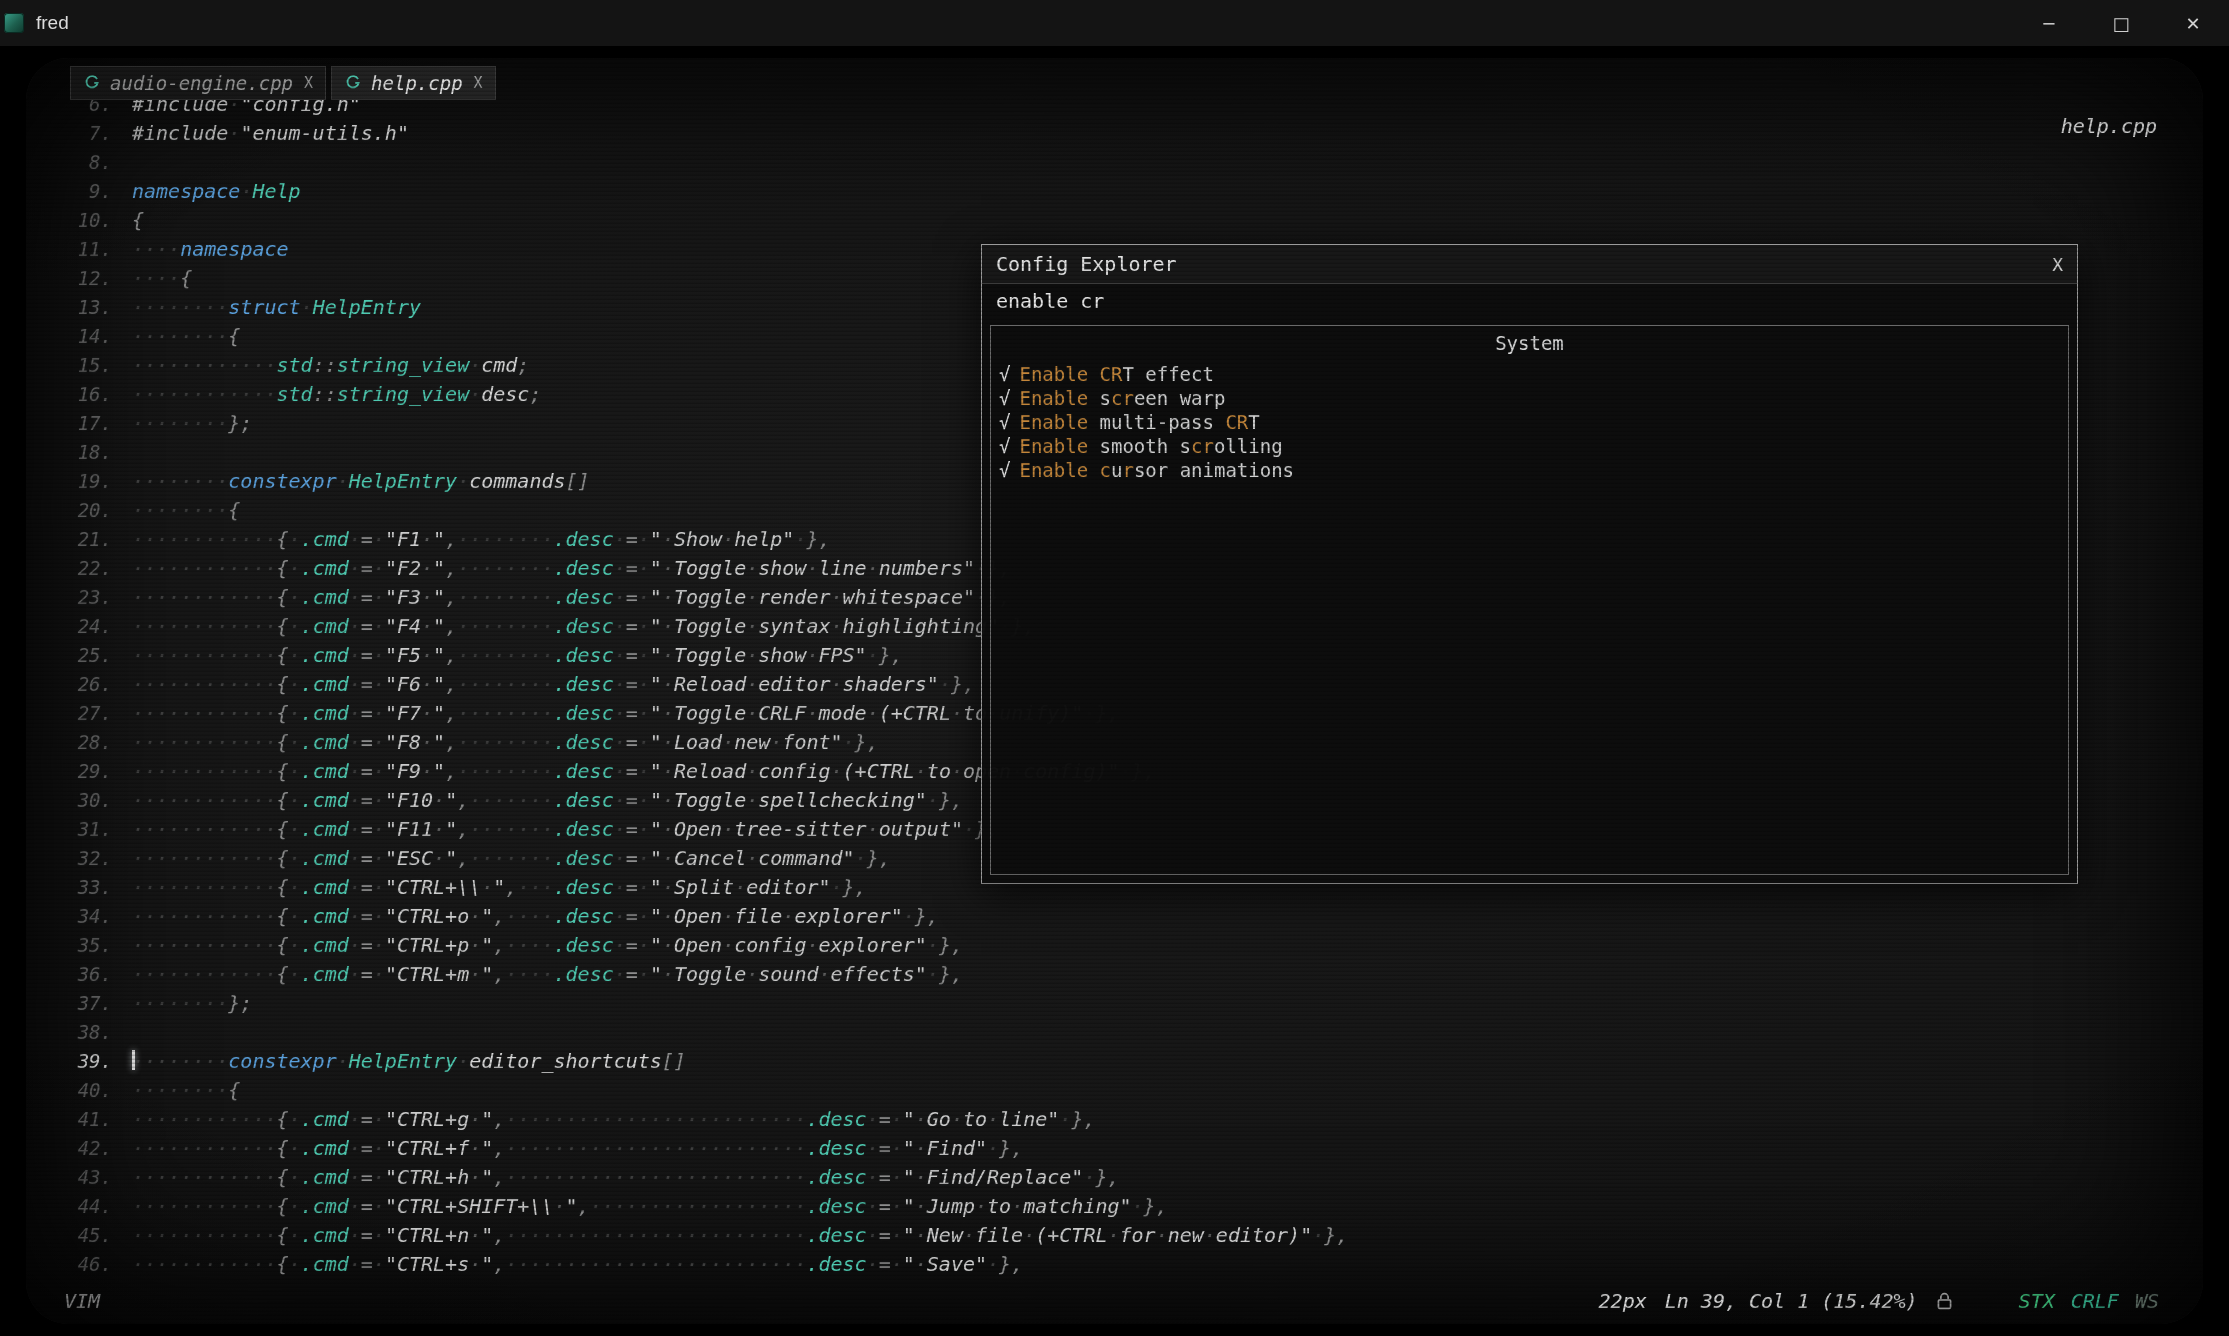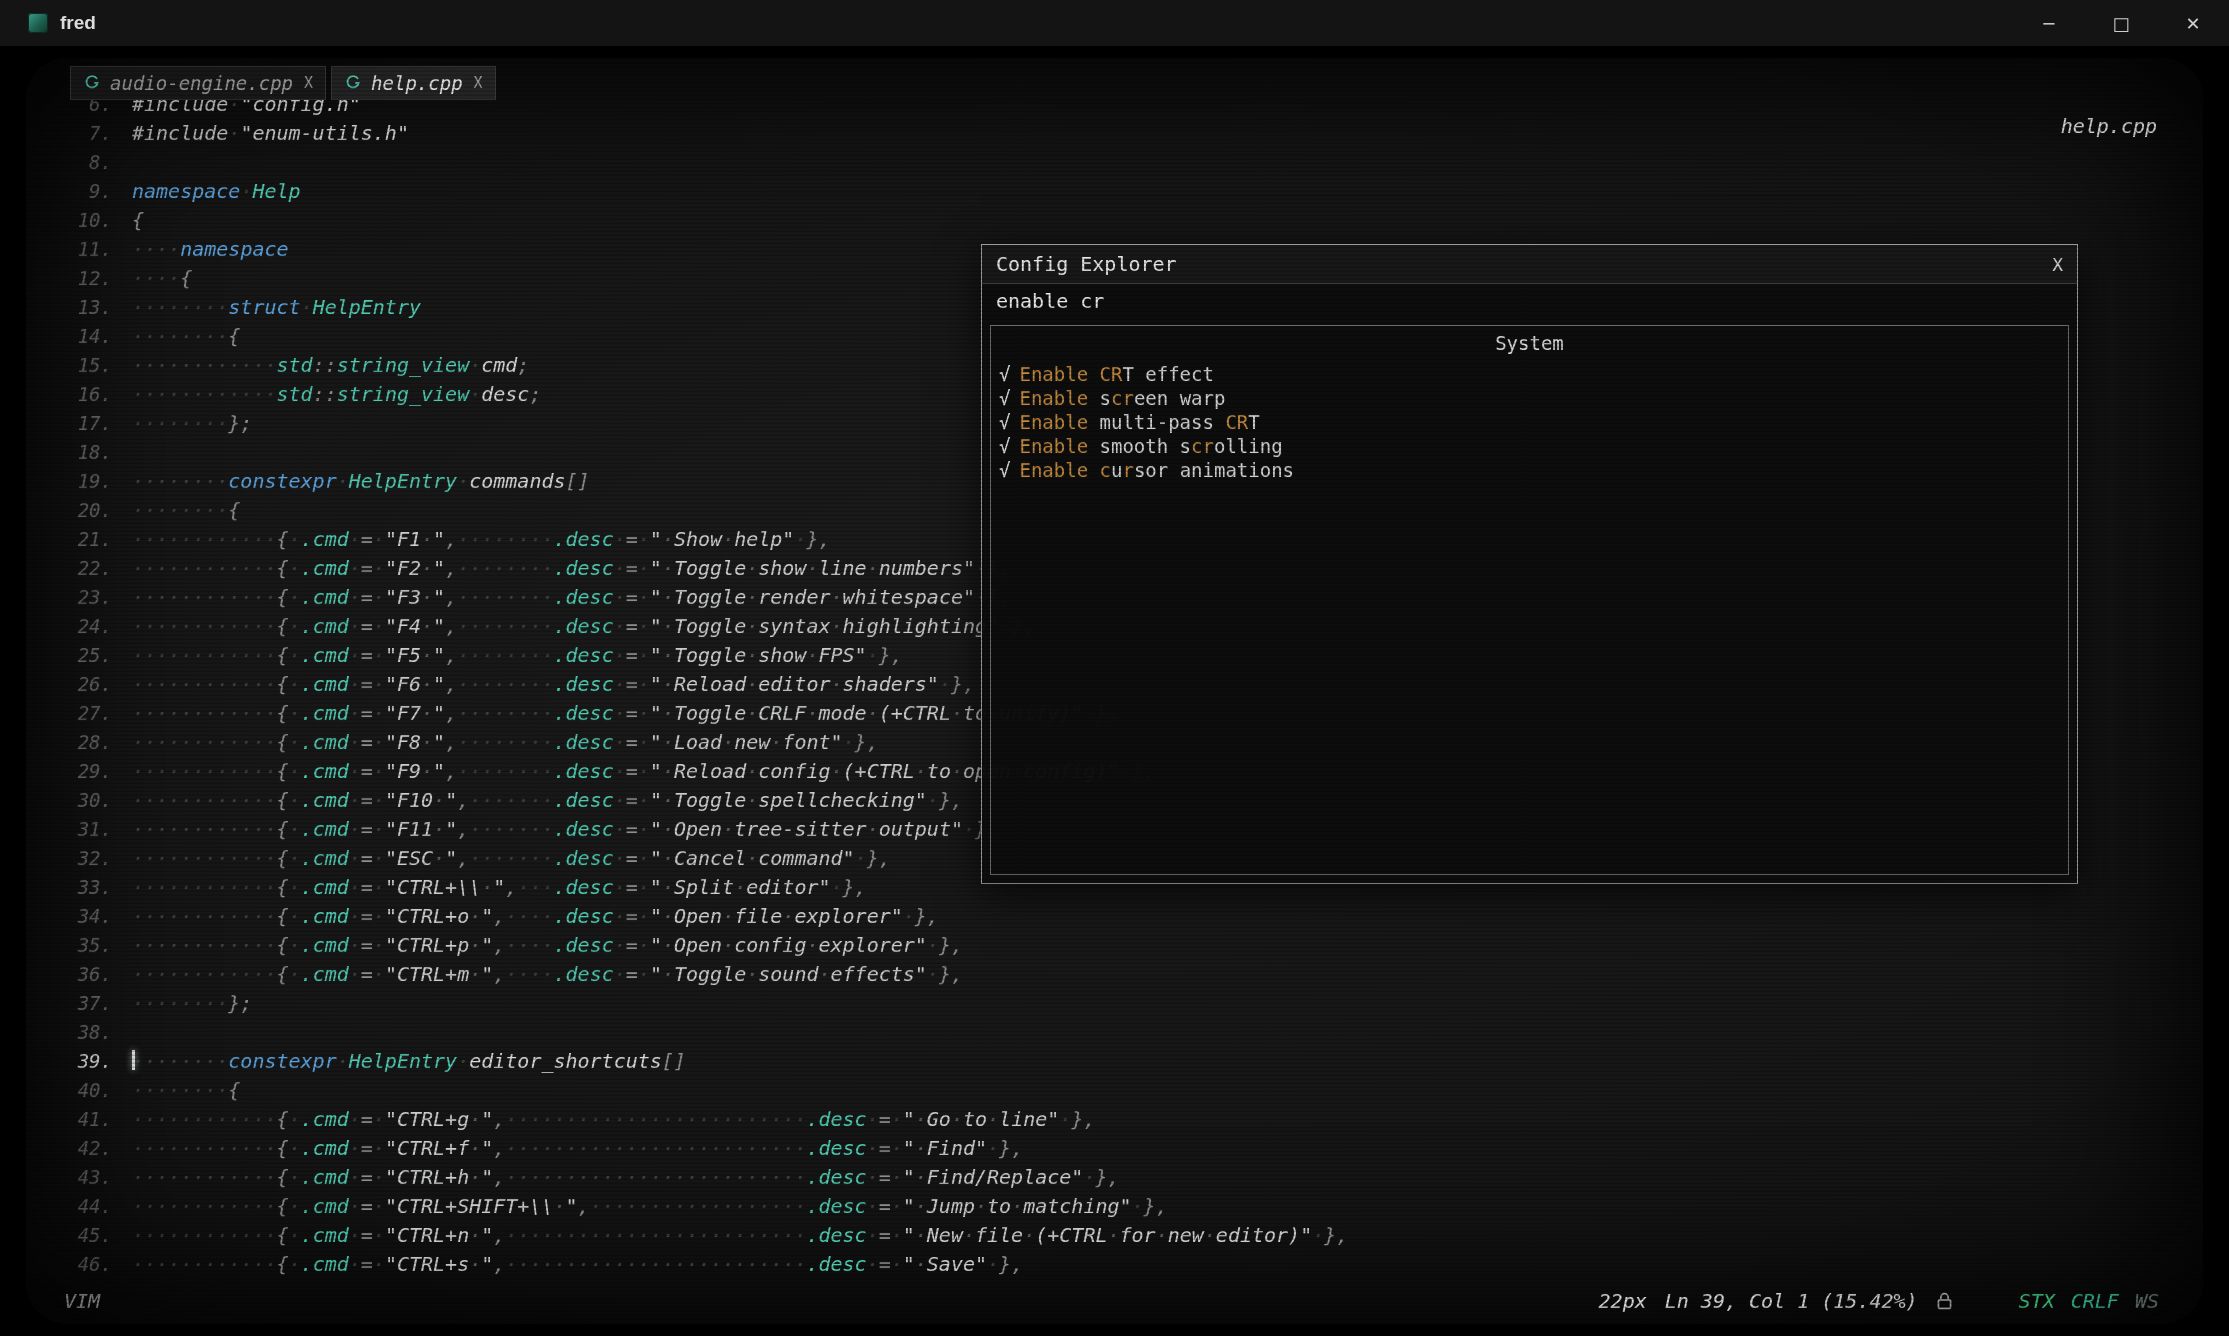--- a/index.html
+++ b/index.html
@@ -2,21 +2,21 @@
 <html><head>
 <meta charset="utf-8">
 <style>
   html,body{margin:0;padding:0;background:#000;}
   body{position:relative;width:2229px;height:1336px;overflow:hidden;
        font-family:"DejaVu Sans Mono",monospace;}
 
   
   .titlebar{position:absolute;left:0;top:0;right:0;height:46px;background:#141414;
     display:flex;justify-content:space-between;align-items:center;z-index:100;}
-  .tb-left{display:flex;align-items:center;gap:12px;padding-left:28px;font-weight:bold;}
+  .tb-left{display:flex;align-items:center;gap:12px;padding-left:4px;}
   .app-icon{width:20px;height:20px;border-radius:4px;
     background:linear-gradient(135deg,#3aa08a 0%,#1d5f4e 55%,#0e382d 100%);
     box-shadow:inset 0 0 0 1px #0a2a22;}
   .tb-title{color:#dcdcdc;font-size:19px;font-family:"Liberation Sans",sans-serif;}
   .tb-controls{display:flex;height:100%;}
   .tb-btn{width:72px;height:100%;display:flex;align-items:center;justify-content:center;
     color:#cfcfcf;font-size:18px;cursor:default;font-family:"DejaVu Sans",sans-serif;}
 
   
   .screen{position:absolute;left:26px;top:58px;width:2177px;height:1266px;

